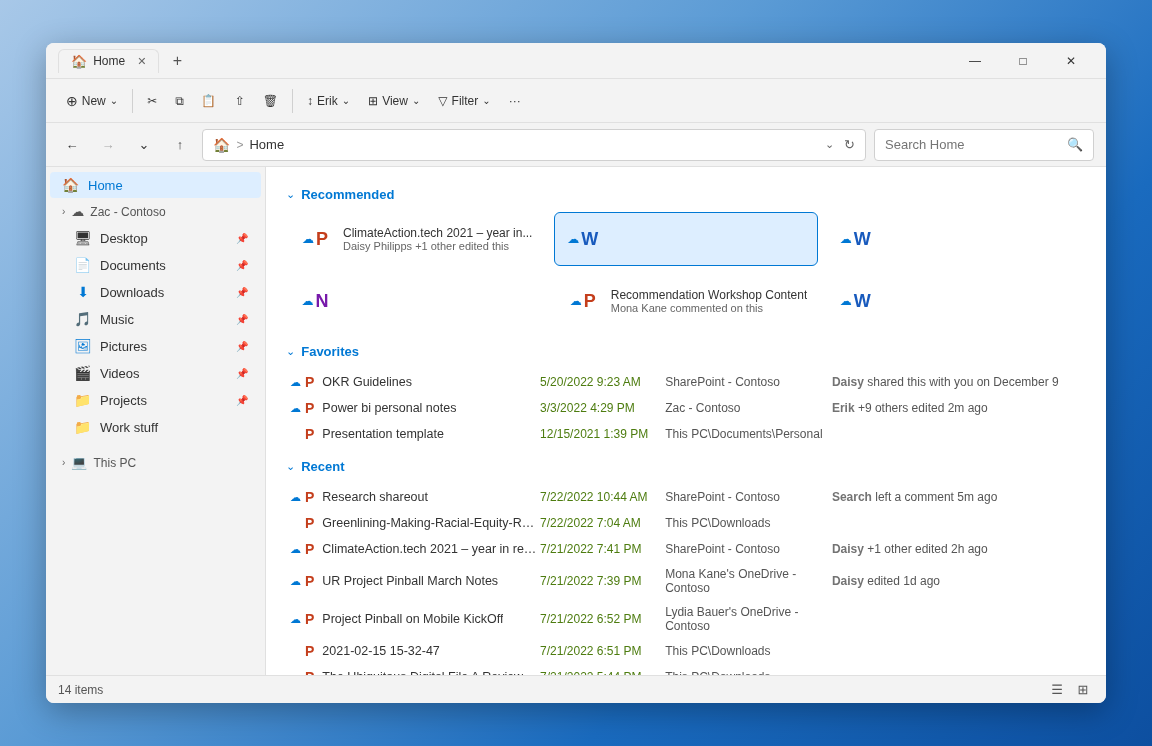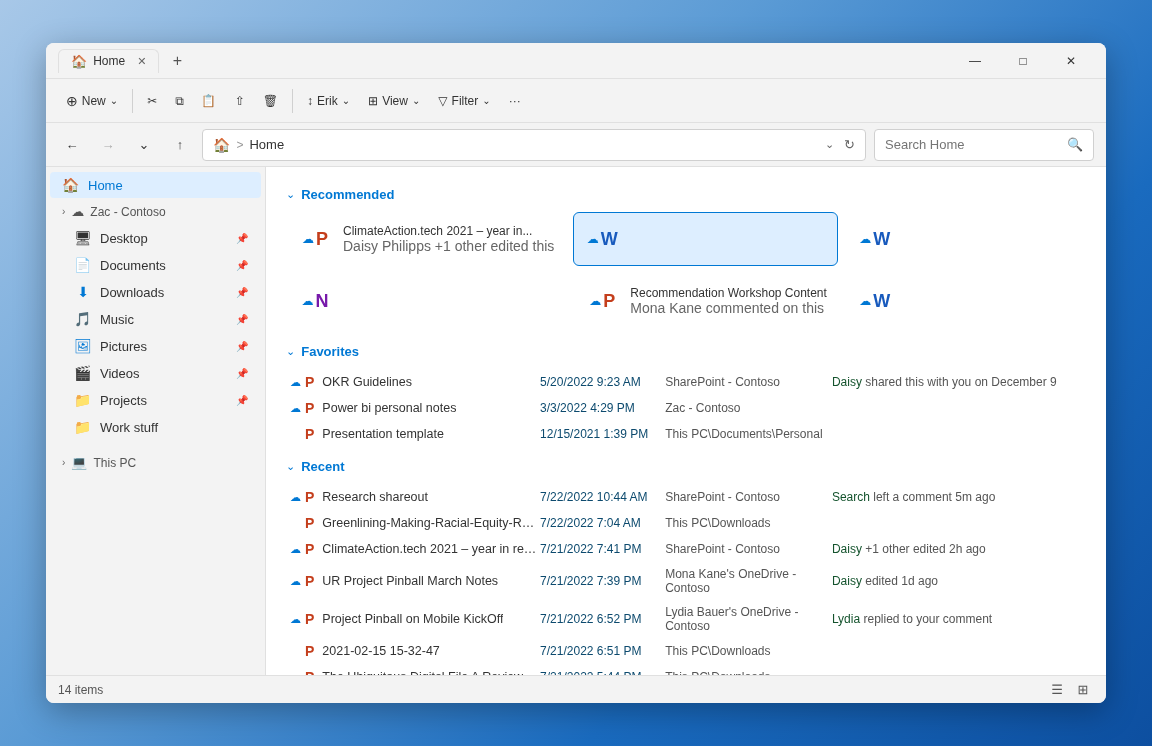--- a/index.html
+++ b/index.html
@@ -229,38 +229,38 @@
       width: 36px;
       height: 36px;
       flex-shrink: 0;
       display: flex;
       align-items: center;
       justify-content: center;
       font-size: 22px;
     }
     .rec-card-info { flex: 1; min-width: 0; }
     .rec-card-name { font-size: 12px; font-weight: 500; color: #333; white-space: nowrap; overflow: hidden; text-overflow: ellipsis; }
-    .rec-card-meta { font-size: 14px; color: #666; white-space: nowrap; overflow: hidden; text-overflow: ellipsis; }
+    .rec-card-meta { font-size: 11px; color: #666; white-space: nowrap; overflow: hidden; text-overflow: ellipsis; }
     .file-row {
       display: grid;
       grid-template-columns: 3fr 1.5fr 2fr 3fr;
       padding: 5px 4px;
       border-radius: 4px;
       cursor: pointer;
       align-items: center;
     }
     .file-name-cell { display: flex; align-items: center; gap: 8px; min-width: 0; }
     .file-icon-wrapper { display: flex; align-items: center; gap: 4px; flex-shrink: 0; }
     .file-cloud { font-size: 11px; color: #0078d4; }
     .file-icon { font-size: 16px; }
     .file-name { font-size: 12.5px; color: #333; white-space: nowrap; overflow: hidden; text-overflow: ellipsis; }
-    .file-date { font-size: 12px; color: #0c4a6e; }
+    .file-date { font-size: 12px; color: #4d7c0f; }
     .file-location { font-size: 12px; color: #555; }
     .file-activity { font-size: 12px; color: #555; }
-    .file-activity .actor { color: #14532d; font-weight: 400; }
+    .file-activity .actor { color: #737373; font-weight: 700; }
     
     .statusbar {
       height: 28px;
       background: #f3f3f3;
       border-top: 1px solid #e0e0e0;
       display: flex;
       align-items: center;
       padding: 0 12px;
       justify-content: space-between;
       flex-shrink: 0;
@@ -507,20 +507,23 @@
         <div class="file-row">
           <div class="file-name-cell">
             <div class="file-icon-wrapper">
               <span class="file-cloud">☁</span>
               <span class="file-icon ppt-icon">P</span>
             </div>
             <span class="file-name">Power bi personal notes</span>
           </div>
           <span class="file-date">3/3/2022 4:29 PM</span>
           <span class="file-location">Zac - Contoso</span>
+          <span class="file-activity">
+            <span class="actor">Erik</span><span> +9 others edited 2m ago</span>
+          </span>
         </div>
         <div class="file-row">
           <div class="file-name-cell">
             <div class="file-icon-wrapper">
               <span class="file-cloud" style="visibility:hidden;">☁</span>
               <span class="file-icon ppt-icon">P</span>
             </div>
             <span class="file-name">Presentation template</span>
           </div>
           <span class="file-date">12/15/2021 1:39 PM</span>
@@ -591,23 +594,20 @@
         <div class="file-row">
           <div class="file-name-cell">
             <div class="file-icon-wrapper">
               <span class="file-cloud">☁</span>
               <span class="file-icon ppt-icon">P</span>
             </div>
             <span class="file-name">Project Pinball on Mobile KickOff</span>
           </div>
           <span class="file-date">7/21/2022 6:52 PM</span>
           <span class="file-location">Lydia Bauer's OneDrive - Contoso</span>
-          <span class="file-activity">
-            <span class="actor">Lydia</span><span> replied to your comment</span>
-          </span>
         </div>
         <div class="file-row">
           <div class="file-name-cell">
             <div class="file-icon-wrapper">
               <span class="file-cloud" style="visibility:hidden;">☁</span>
               <span class="file-icon ppt-icon">P</span>
             </div>
             <span class="file-name">2021-02-15 15-32-47</span>
           </div>
           <span class="file-date">7/21/2022 6:51 PM</span>

